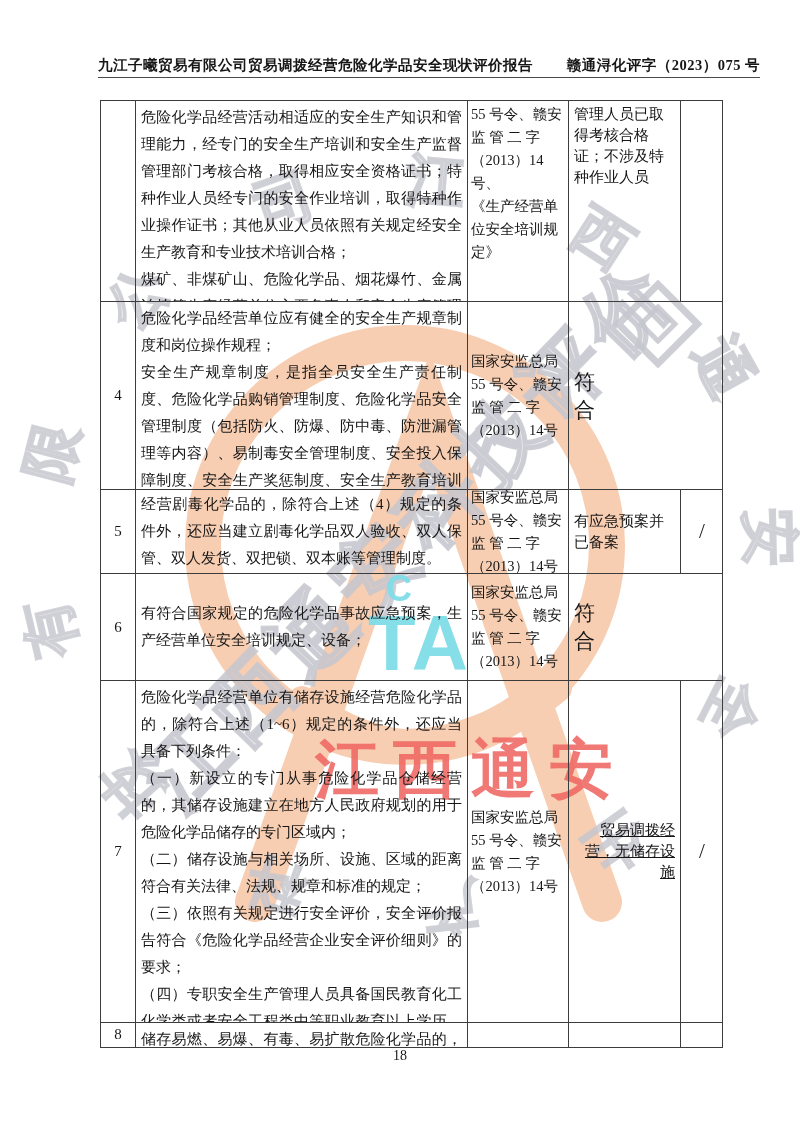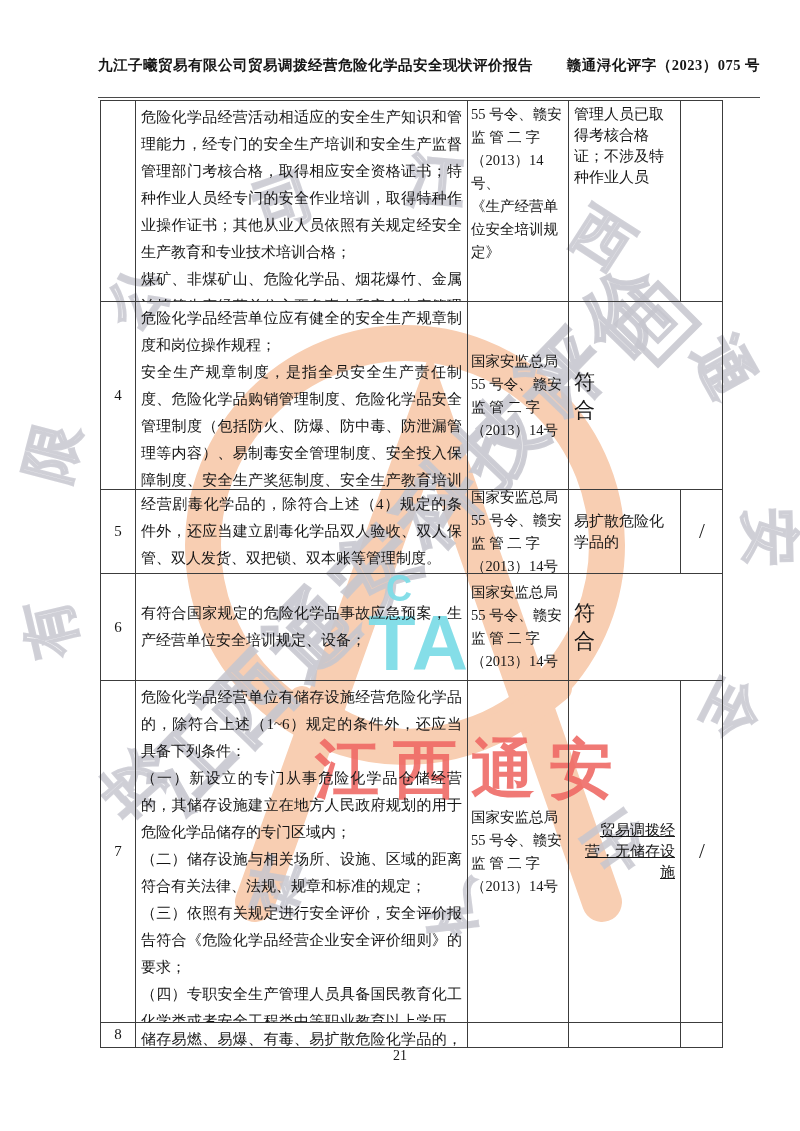--- a/index.html
+++ b/index.html
@@ -25,21 +25,21 @@
   }
   .wm-red{
     position:absolute;left:282px;top:726px;white-space:nowrap;
     font-size:64px;font-weight:bold;letter-spacing:14px;color:rgba(238,102,98,0.88);margin-left:33px;
   }
   
   .hdr{
     position:absolute;left:98px;top:56px;width:662px;z-index:1;
     display:flex;justify-content:space-between;align-items:flex-end;
     font-size:14.5px;font-weight:bold;letter-spacing:0.5px;
-    border-bottom:1.5px solid #4a4a4a;padding-bottom:22px;
+    border-bottom:1.5px solid #4a4a4a;padding-bottom:2px;
   }
   
   .tbl{
     position:absolute;left:100px;top:100px;width:623px;z-index:1;
     border:1.5px solid #3c3c3c;box-sizing:border-box;background:transparent;
   }
   .trow{display:flex;border-bottom:1px solid #3c3c3c;}
   .trow:last-child{border-bottom:none;}
   .cell{
     box-sizing:border-box;border-right:1px solid #3c3c3c;flex-shrink:0;
@@ -124,21 +124,21 @@
       <div class="cell c4 v-mid">符合</div>
     </div>
 
     <div class="trow r2">
       <div class="cell c0 v-mid">5</div>
       <div class="cell c1 v-mid pre">经营剧毒化学品的，除符合上述（4）规定的条件外，还应当建立剧毒化学品双人验收、双人保管、双人发货、双把锁、双本账等管理制度。</div>
       <div class="cell c2 v-mid pre">国家安监总局
 55 号令、赣安
 监  管  二  字
 （2013）14号</div>
-      <div class="cell c3 v-mid">易扩散危险化学品的</div>
+      <div class="cell c3 v-mid">有应急预案并已备案</div>
       <div class="cell c4 v-mid">/</div>
     </div>
 
     <div class="trow r3">
       <div class="cell c0 v-mid">6</div>
       <div class="cell c1 v-mid pre">有符合国家规定的危险化学品事故应急预案，生产经营单位安全培训规定、设备；</div>
       <div class="cell c2 v-mid pre">国家安监总局
 55 号令、赣安
 监  管  二  字
 （2013）14号</div>
@@ -164,15 +164,15 @@
     <div class="trow r5">
       <div class="cell c0 v-top">8</div>
       <div class="cell c1 v-top pre">储存易燃、易爆、有毒、易扩散危险化学品的，除符</div>
       <div class="cell c2 v-top pre"></div>
       <div class="cell c3 v-top"></div>
       <div class="cell c4 v-top"></div>
     </div>
 
   </div>
 
-  <div class="pgnum">21</div>
+  <div class="pgnum">18</div>
 
 </div>
 
 </body></html>

